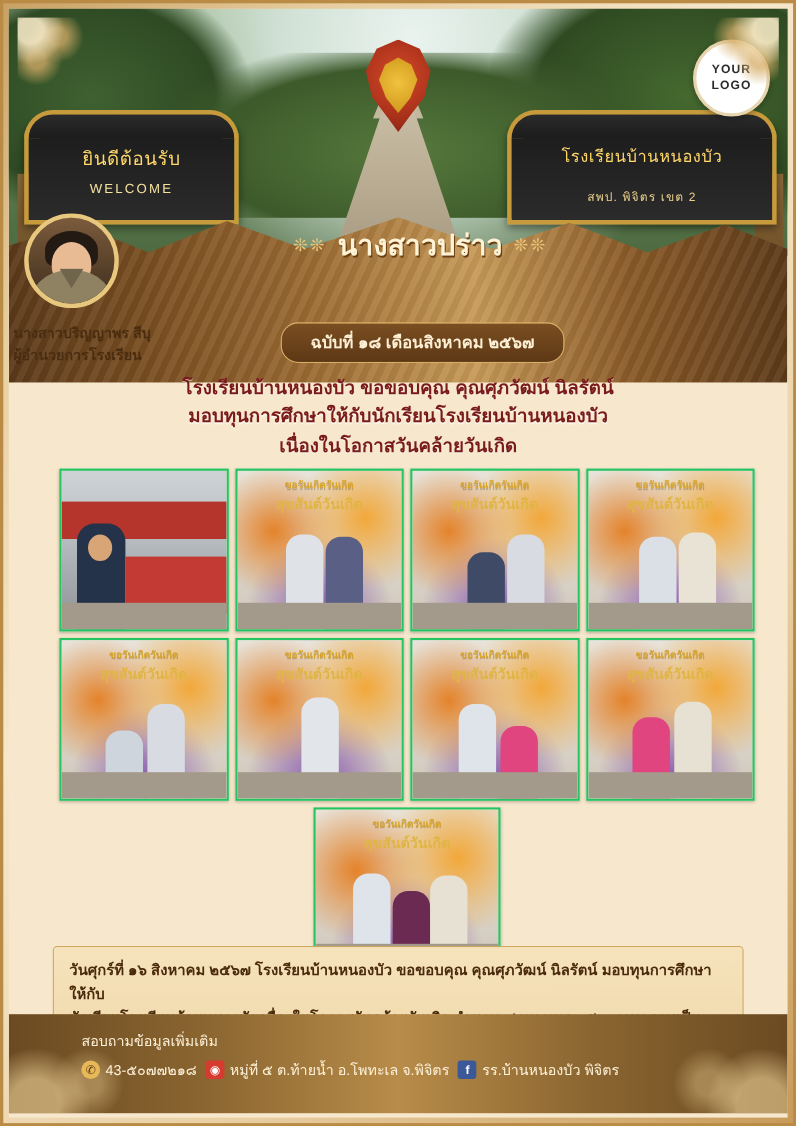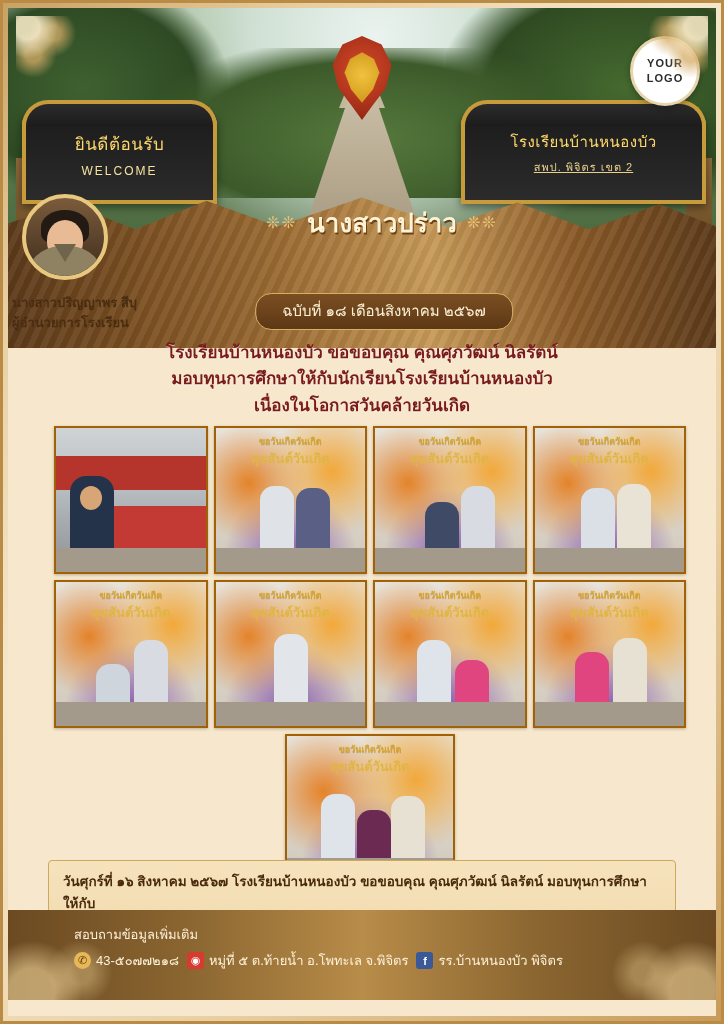--- a/index.html
+++ b/index.html
@@ -78,21 +78,21 @@
   .gate.left { left: 14px; width: 195px; height: 92px; }
   .gate.right { right: 10px; width: 245px; height: 92px; }
   .gate-arc {
     position:absolute; left:-4px; right:-4px; top:-16px; height:26px;
     background: linear-gradient(#2b2b2b,#1c1c1c);
     border: 4px solid #c79a3c; border-bottom:none;
     border-radius: 120px 120px 0 0;
   }
   .gate .l1 { font-size: 17px; font-weight: normal; margin-top: 14px; letter-spacing: .5px; }
   .gate .l2 { font-size: 12px; letter-spacing: 2px; margin-top: 7px; color:#f5e2a0; }
-  .gate .l3 { font-size: 11px; letter-spacing: 1px; margin-top: 4px; color:#e8cf8c;text-decoration:underline;}
+  .gate .l3 { font-size: 11px; letter-spacing: 1px; margin-top: 16px; color:#e8cf8c;}
   .gate.right .l1 { font-size: 15px; }
 
   .post {
     position: absolute; top: 150px; width: 26px; height: 80px;
     background: linear-gradient(#8d6a3a,#6d4f27);
   }
 
   
   .emblem {
     position: absolute; left: 50%; top: 28px; transform: translateX(-50%);
@@ -146,21 +146,21 @@
     text-shadow: 1px 2px 0 #6b3f14;
   }
   .orn { color:#e9c378; font-size: 16px; letter-spacing: 2px; }
 
   .issue-pill {
     position: absolute; top: 285px; left: 50%; transform: translateX(-50%);
     z-index: 26;
     background: linear-gradient(#7b4e22,#5d3815);
     border: 1px solid #d8ae66;
     border-radius: 16px;
-    color: #fdf0d5; font-size: 15px; font-weight: normal;
+    color: #fdf0d5; font-size: 15px; font-weight: bold;
     padding: 5px 26px 6px;
     white-space: nowrap;
     margin-left: 22px;
   }
 
   
   .director {
     position: absolute; left: 14px; top: 186px; z-index: 30;
     width: 86px; height: 86px; border-radius: 50%;
     border: 4px solid #e8c77e;
@@ -188,21 +188,21 @@
   .headline {
     position: absolute; top: 332px; left: 40px; right: 40px; z-index: 22;
     text-align: center; color: #7a1b1b; font-weight: bold; font-size: 17px; line-height: 1.55;
     text-shadow: 0 1px 0 rgba(255,255,255,.6);
   }
 
   
   .gallery { position: absolute; top: 418px; left: 46px; width: 632px; z-index: 15; }
   .row { display: flex; gap: 6px; margin-bottom: 6px; justify-content: center; }
   .ph {
-    width: 154px; height: 148px; border: 2px solid #a16207;
+    width: 154px; height: 148px; border: 2px solid #22c55e;
     box-shadow: 0 1px 3px rgba(0,0,0,.25);
     position: relative; overflow: hidden;
     background: #e9e4dc;
   }
   .ph.center-one { width: 170px; height: 150px; }
   .ph-bg-hall {
     position:absolute; inset:0;
     background: linear-gradient(#cfd3d6 0%, #b9bec2 40%, #8d9195 100%);
   }
   .ph-bg-flowers {
@@ -233,21 +233,21 @@
     background: linear-gradient(#f6e3bc,#eed5a6);
     border: 1px solid #cfa85f;
     border-radius: 4px;
     padding: 10px 14px 12px;
     color: #4a2a0c; font-size: 13.5px; line-height: 1.62; font-weight: bold;
     text-align: left;
   }
 
   
   .footer {
-    position: absolute; left: 0; right: 0; bottom: 16px; height: 90px; z-index: 18;
+    position: absolute; left: 0; right: 0; bottom: 4px; height: 90px; z-index: 18;
     background: linear-gradient(90deg,#6b4a22 0%,#8a6530 25%,#b88c49 50%,#8a6530 75%,#6b4a22 100%);
     color: #fdf1d8;
   }
   .footer .orn-l, .footer .orn-r {
     position: absolute; bottom: 0; width: 120px; height: 90px;
     background: radial-gradient(circle at 20% 90%, rgba(255,228,168,.55) 0 18%, rgba(255,228,168,0) 40%),
                 radial-gradient(circle at 60% 70%, rgba(255,228,168,.35) 0 12%, rgba(255,228,168,0) 34%);
   }
   .footer .orn-l { left: 0; }
   .footer .orn-r { right: 0; transform: scaleX(-1); }

